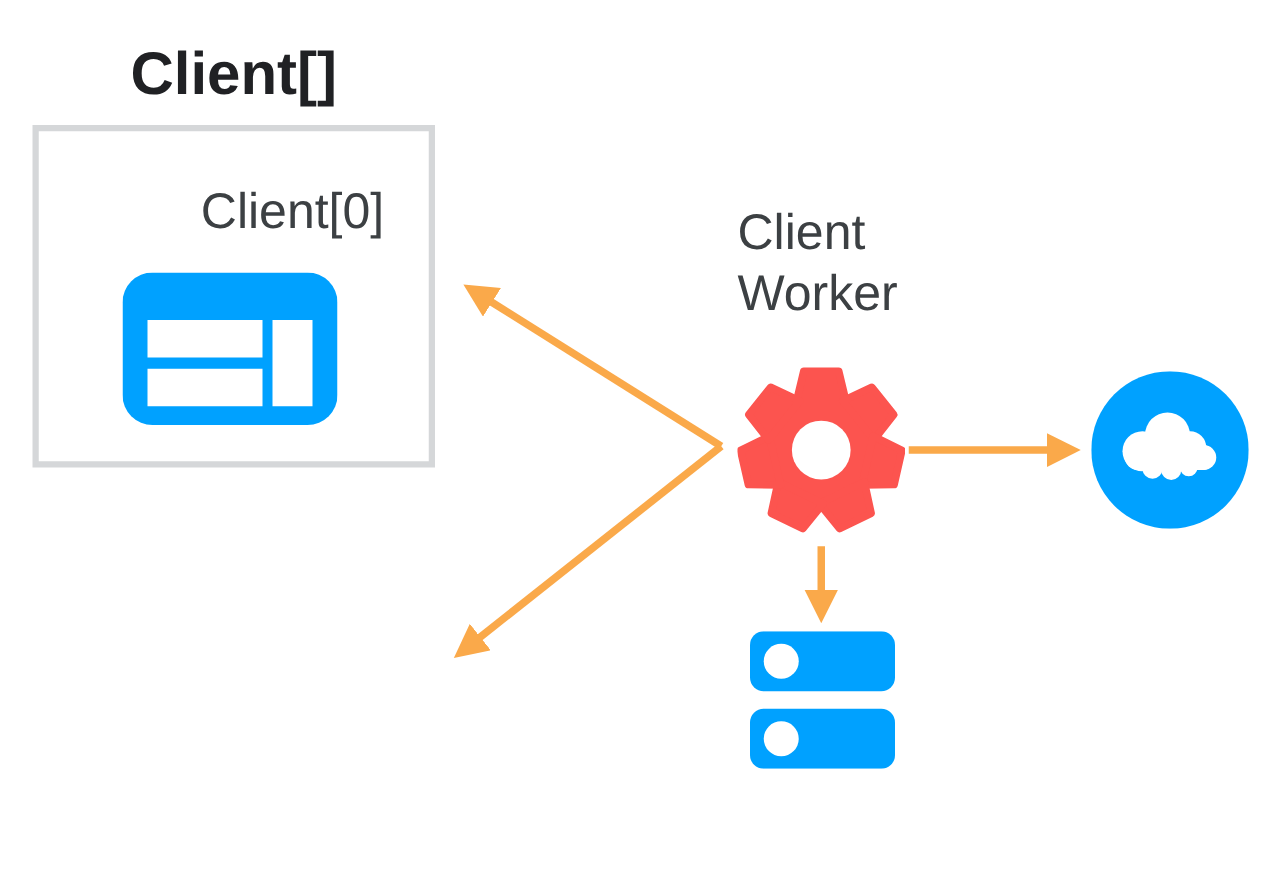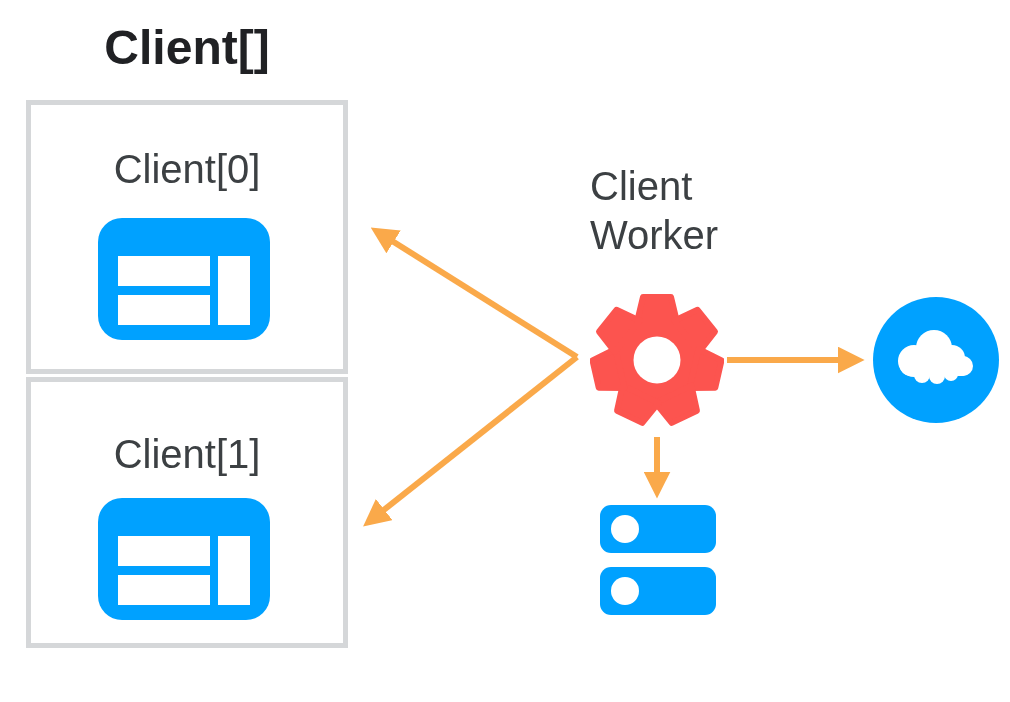--- a/index.html
+++ b/index.html
@@ -3,33 +3,33 @@
 <meta charset="utf-8">
 <style>
   html,body{margin:0;padding:0;background:#fff;}
   .canvas{
     position:relative;width:1010px;height:702px;margin:0 auto;
     background:var(--background,#ffffff);
     font-family:"Liberation Sans",sans-serif;
     overflow:hidden;
   }
   .diagram-title{
-    position:absolute;left:26px;top:20px;width:322px;
+    position:absolute;left:26px;top:32px;width:322px;
     text-align:center;font-size:48px;font-weight:600;
     color:var(--title_color,#202124);
   }
   .client-box{
     position:absolute;left:26px;width:322px;box-sizing:border-box;
     border:5px solid var(--box_border,#d5d7d9);background:#fff;
   }
   .client-box.box0{top:100px;height:274px;}
   .client-box.box1{top:377px;height:271px;}
   .client-label{
     position:absolute;left:0;width:100%;text-align:center;
-    font-size:40px;font-weight:500;color:var(--text_dark,#3c4043);
+    font-size:40px;font-weight:500;color:var(--text_dark,#3c4043);padding-left:47px;
   }
   .box0 .client-label{top:42px;}
   .box1 .client-label{top:50px;}
   .browser-icon{position:absolute;left:67px;width:172px;height:122px;}
   .box0 .browser-icon{top:113px;}
   .box1 .browser-icon{top:116px;}
   .sw-label{
     position:absolute;left:590px;top:162px;width:180px;
     font-size:40px;font-weight:500;line-height:1.22;
     color:var(--text_dark,#3c4043);
@@ -49,29 +49,20 @@
   <div class="client-box box0">
     <div class="client-label">Client[0]</div>
     <svg class="browser-icon" viewBox="0 0 172 122">
       <rect x="0" y="0" width="172" height="122" rx="24" fill="var(--blue,#00a1ff)"></rect>
       <rect x="20" y="38" width="92" height="30" fill="#ffffff"></rect>
       <rect x="20" y="77" width="92" height="30" fill="#ffffff"></rect>
       <rect x="120" y="38" width="32" height="69" fill="#ffffff"></rect>
     </svg>
   </div>
 
-  <div class="client-box box1">
-    <div class="client-label">Client[1]</div>
-    <svg class="browser-icon" viewBox="0 0 172 122">
-      <rect x="0" y="0" width="172" height="122" rx="24" fill="var(--blue,#00a1ff)"></rect>
-      <rect x="20" y="38" width="92" height="30" fill="#ffffff"></rect>
-      <rect x="20" y="77" width="92" height="30" fill="#ffffff"></rect>
-      <rect x="120" y="38" width="32" height="69" fill="#ffffff"></rect>
-    </svg>
-  </div>
 
   <div class="sw-label">Client Worker</div>
 
   <svg class="gear" viewBox="-67 -67 134 134">
     <g fill="var(--red,#fc544f)" stroke="var(--red,#fc544f)" stroke-width="6" stroke-linejoin="round">
       <circle r="46" stroke="none"></circle>
       <path d="M -14 -63 L 14 -63 L 20 -38 L -20 -38 Z"></path>
       <path d="M -14 -63 L 14 -63 L 20 -38 L -20 -38 Z" transform="rotate(51.43)"></path>
       <path d="M -14 -63 L 14 -63 L 20 -38 L -20 -38 Z" transform="rotate(102.86)"></path>
       <path d="M -14 -63 L 14 -63 L 20 -38 L -20 -38 Z" transform="rotate(154.29)"></path>

